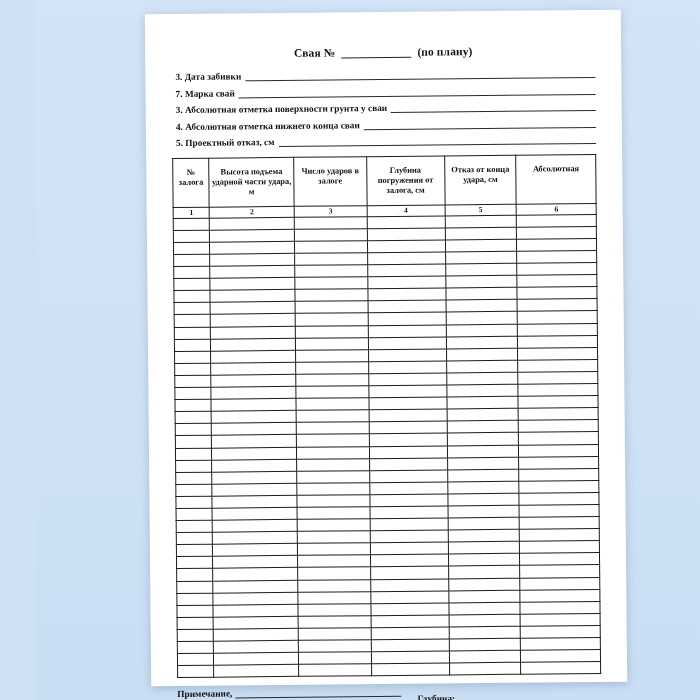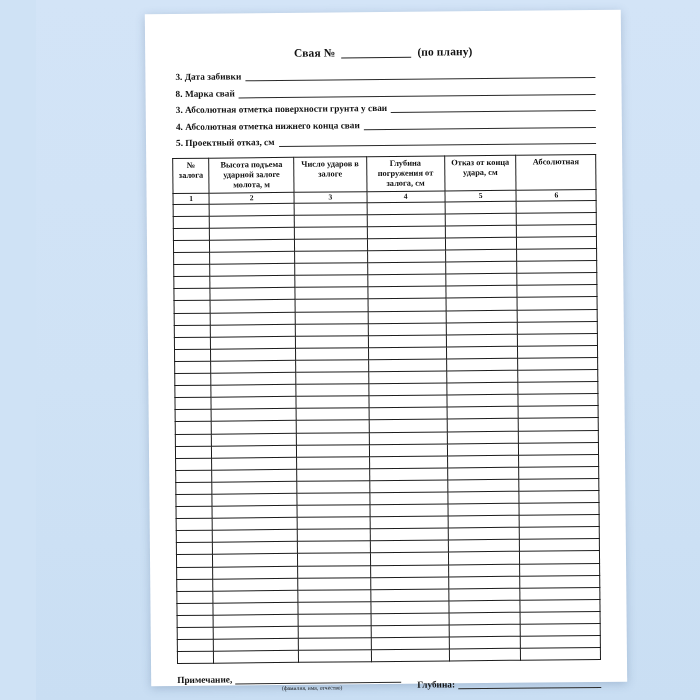--- a/index.html
+++ b/index.html
@@ -79,21 +79,21 @@
     table-layout: fixed;
   }
   table.log th, table.log td {
     border: 1px solid #1d1d1d;
     padding: 0;
   }
   table.log thead th {
     font-size: 8.4px;
     font-weight: bold;
     line-height: 1.18;
-    padding: 2px 2px;
+    padding: 9px 2px;
     vertical-align: top;
     text-align: center;
     color: #111;
   }
   table.log tr.numrow td {
     font-size: 7.6px;
     font-weight: bold;
     text-align: center;
     height: 10px;
     line-height: 10px;
@@ -154,21 +154,21 @@
       <span class="line"></span>
       <span class="plan">(по плану)</span>
     </div>
 
     <div class="fields">
       <div class="field-row">
         <span class="label">3. Дата забивки</span>
         <span class="rule"></span>
       </div>
       <div class="field-row">
-        <span class="label">8. Марка свай</span>
+        <span class="label">7. Марка свай</span>
         <span class="rule"></span>
       </div>
       <div class="field-row">
         <span class="label">3. Абсолютная отметка поверхности грунта у сваи</span>
         <span class="rule"></span>
       </div>
       <div class="field-row">
         <span class="label">4. Абсолютная отметка нижнего конца сваи</span>
         <span class="rule"></span>
       </div>
@@ -183,21 +183,21 @@
         <col class="c1">
           <col class="c2">
           <col class="c3">
           <col class="c4">
           <col class="c5">
           <col class="c6">
       </colgroup>
       <thead>
         <tr>
           <th>№ залога</th>
-          <th>Высота подъема ударной залоге молота, м</th>
+          <th>Высота подъема ударной части удара, м</th>
           <th>Число ударов в залоге</th>
           <th>Глубина погружения от залога, см</th>
           <th>Отказ от конца удара, см</th>
           <th>Абсолютная</th>
         </tr>
         <tr class="numrow">
           <td>1</td>
           <td>2</td>
           <td>3</td>
           <td>4</td>

